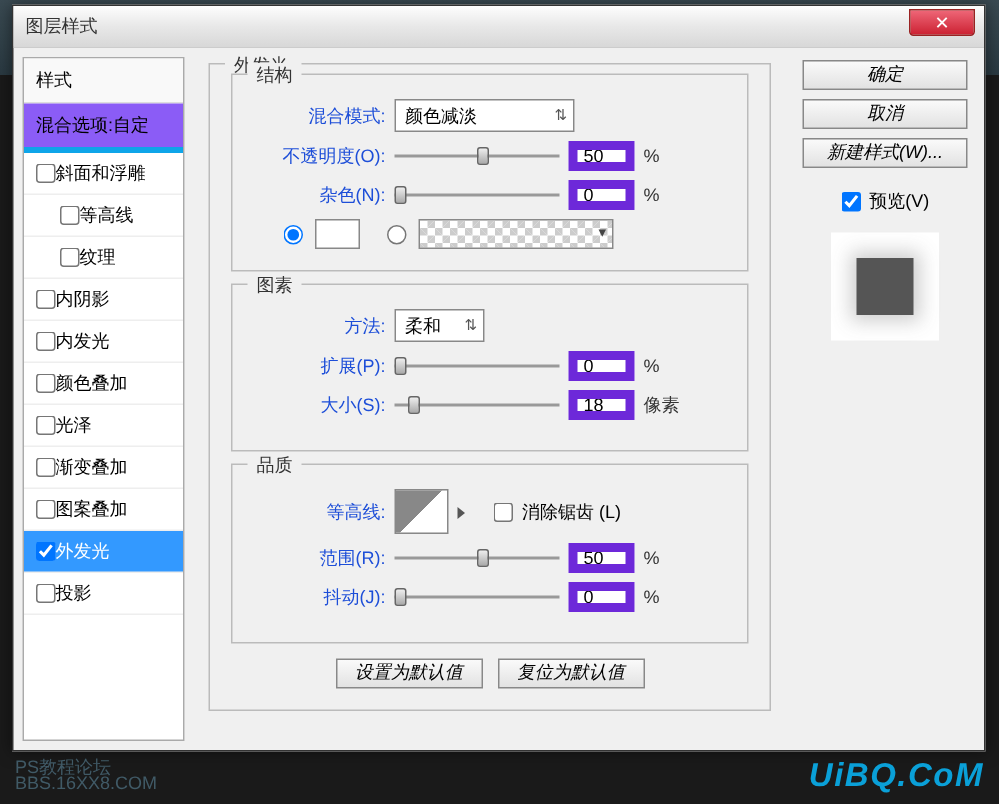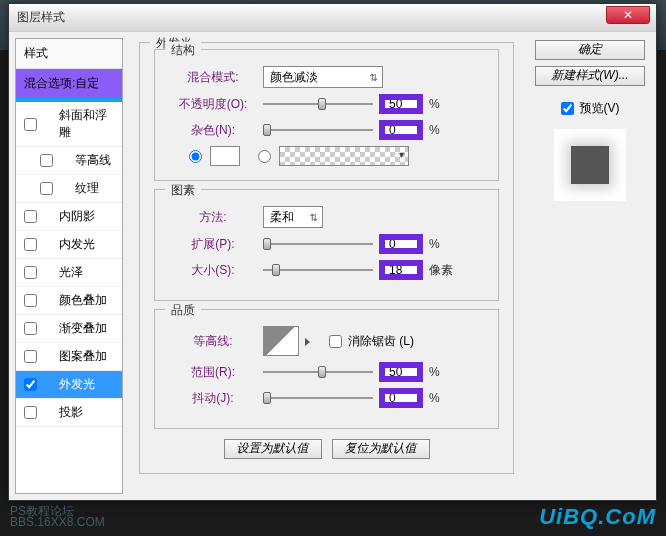--- a/index.html
+++ b/index.html
@@ -6,29 +6,29 @@
 body { background: #1a1a1a; width: 666px; height: 536px; position: relative; }
 .backdrop { position: absolute; top: 0; left: 0; width: 666px; height: 50px; background: linear-gradient(180deg, #3a4a52 0%, #2a3a42 100%); }
 .dialog { position: absolute; top: 3px; left: 8px; width: 649px; height: 498px; background: #f0f0f0; border: 1px solid #333; box-shadow: 0 0 10px rgba(0,0,0,0.5); }
 .titlebar { height: 28px; background: linear-gradient(180deg, #fdfdfd 0%, #e8e8e8 50%, #d8d8d8 100%); display: flex; align-items: center; padding-left: 8px; border-bottom: 1px solid #ccc; position: relative; }
 .titlebar-title { color: #333; }
 .close-btn { position: absolute; right: 6px; top: 2px; width: 44px; height: 18px; background: linear-gradient(180deg, #e67, #c23); color: #fff; text-align: center; line-height: 16px; border: 1px solid #922; border-radius: 0 0 3px 3px; cursor: pointer; }
 .body { display: flex; padding: 6px; gap: 8px; height: calc(100% - 28px); }
 .sidebar { width: 108px; border: 1px solid #aaa; background: #fff; }
 .side-header { padding: 6px 8px; border-bottom: 1px solid #ddd; background: #f9f9f9; }
 .side-sub { padding: 6px 8px; border-bottom: 4px solid #0ea5e9; background: #8b5cf6; }
-.side-item { display: flex; align-items: center; gap: 22px; padding: 5px 8px; border-bottom: 1px solid #eee; cursor: pointer; }
+.side-item { display: flex; align-items: center; gap: 0; padding: 5px 8px; border-bottom: 1px solid #eee; cursor: pointer; }
 .side-item.indent { padding-left: 24px; }
 .side-item.active { background: #3399ff; color: #fff; }
 .side-item input[type=checkbox] { width: 13px; height: 13px; }
 .center { flex: 1; padding: 4px 8px; }
 .fieldset { border: 1px solid #bbb; margin-bottom: 8px; padding: 10px 14px 14px; position: relative; }
 .fieldset-title { position: absolute; top: -8px; left: 10px; background: #f0f0f0; padding: 0 6px; color: #333; }
 .row { display: flex; align-items: center; margin: 6px 0; gap: 6px; }
-.row-label { width: 88px; text-align: center; color: #701a75; }
+.row-label { width: 88px; text-align: right; color: #1d4ed8; }
 .slider { flex: 1; max-width: 110px; height: 18px; position: relative; }
 .slider-track { position: absolute; top: 8px; left: 0; right: 0; height: 2px; background: #999; }
 .slider-thumb { position: absolute; top: 3px; width: 8px; height: 12px; background: linear-gradient(180deg,#eee,#aaa); border: 1px solid #666; border-radius: 2px; }
 .num-input { width: 44px; height: 20px; border: 6px solid #6d28d9; padding: 0 4px; background: #fff; }
 .unit { color: #333; width: 30px; }
 .select { height: 22px; border: 1px solid #888; background: #fff; padding: 0 20px 0 6px; position: relative; display: inline-flex; align-items: center; }
 .select::after { content: "⇅"; position: absolute; right: 4px; font-size: 10px; color: #555; }
 .radio-row { display: flex; align-items: center; gap: 8px; margin: 6px 0 0 20px; }
 .swatch-white { width: 30px; height: 20px; background: #fff; border: 1px solid #888; }
 .swatch-checker { width: 130px; height: 20px; border: 1px solid #888; background-image: linear-gradient(45deg,#ccc 25%,transparent 25%),linear-gradient(-45deg,#ccc 25%,transparent 25%),linear-gradient(45deg,transparent 75%,#ccc 75%),linear-gradient(-45deg,transparent 75%,#ccc 75%); background-size: 10px 10px; background-position: 0 0,0 5px,5px -5px,-5px 0; background-color: #fff; position: relative; }
@@ -80,25 +80,25 @@
       <div class="side-item">
           <input type="checkbox" style="">
           <span>内阴影</span>
         </div>
       <div class="side-item">
           <input type="checkbox" style="">
           <span>内发光</span>
         </div>
       <div class="side-item">
           <input type="checkbox" style="">
+          <span>颜色叠加</span>
+        </div>
+      <div class="side-item">
+          <input type="checkbox" style="">
           <span>光泽</span>
-        </div>
-      <div class="side-item">
-          <input type="checkbox" style="">
-          <span>颜色叠加</span>
         </div>
       <div class="side-item">
           <input type="checkbox" style="">
           <span>渐变叠加</span>
         </div>
       <div class="side-item">
           <input type="checkbox" style="">
           <span>图案叠加</span>
         </div>
       <div class="side-item active">
@@ -215,20 +215,23 @@
             </div>
         </div>
       </div>
     </div>
 
     <div class="rightcol">
       <div class="btn">
           <span>确定</span>
         </div>
       <div class="btn">
+          <span>取消</span>
+        </div>
+      <div class="btn">
           <span>新建样式(W)...</span>
         </div>
       <div class="preview-check">
         <input type="checkbox" checked="" style="">
         <span>预览(V)</span>
       </div>
       <div class="preview-box">
         <div class="preview-inner"></div>
       </div>
     </div>

